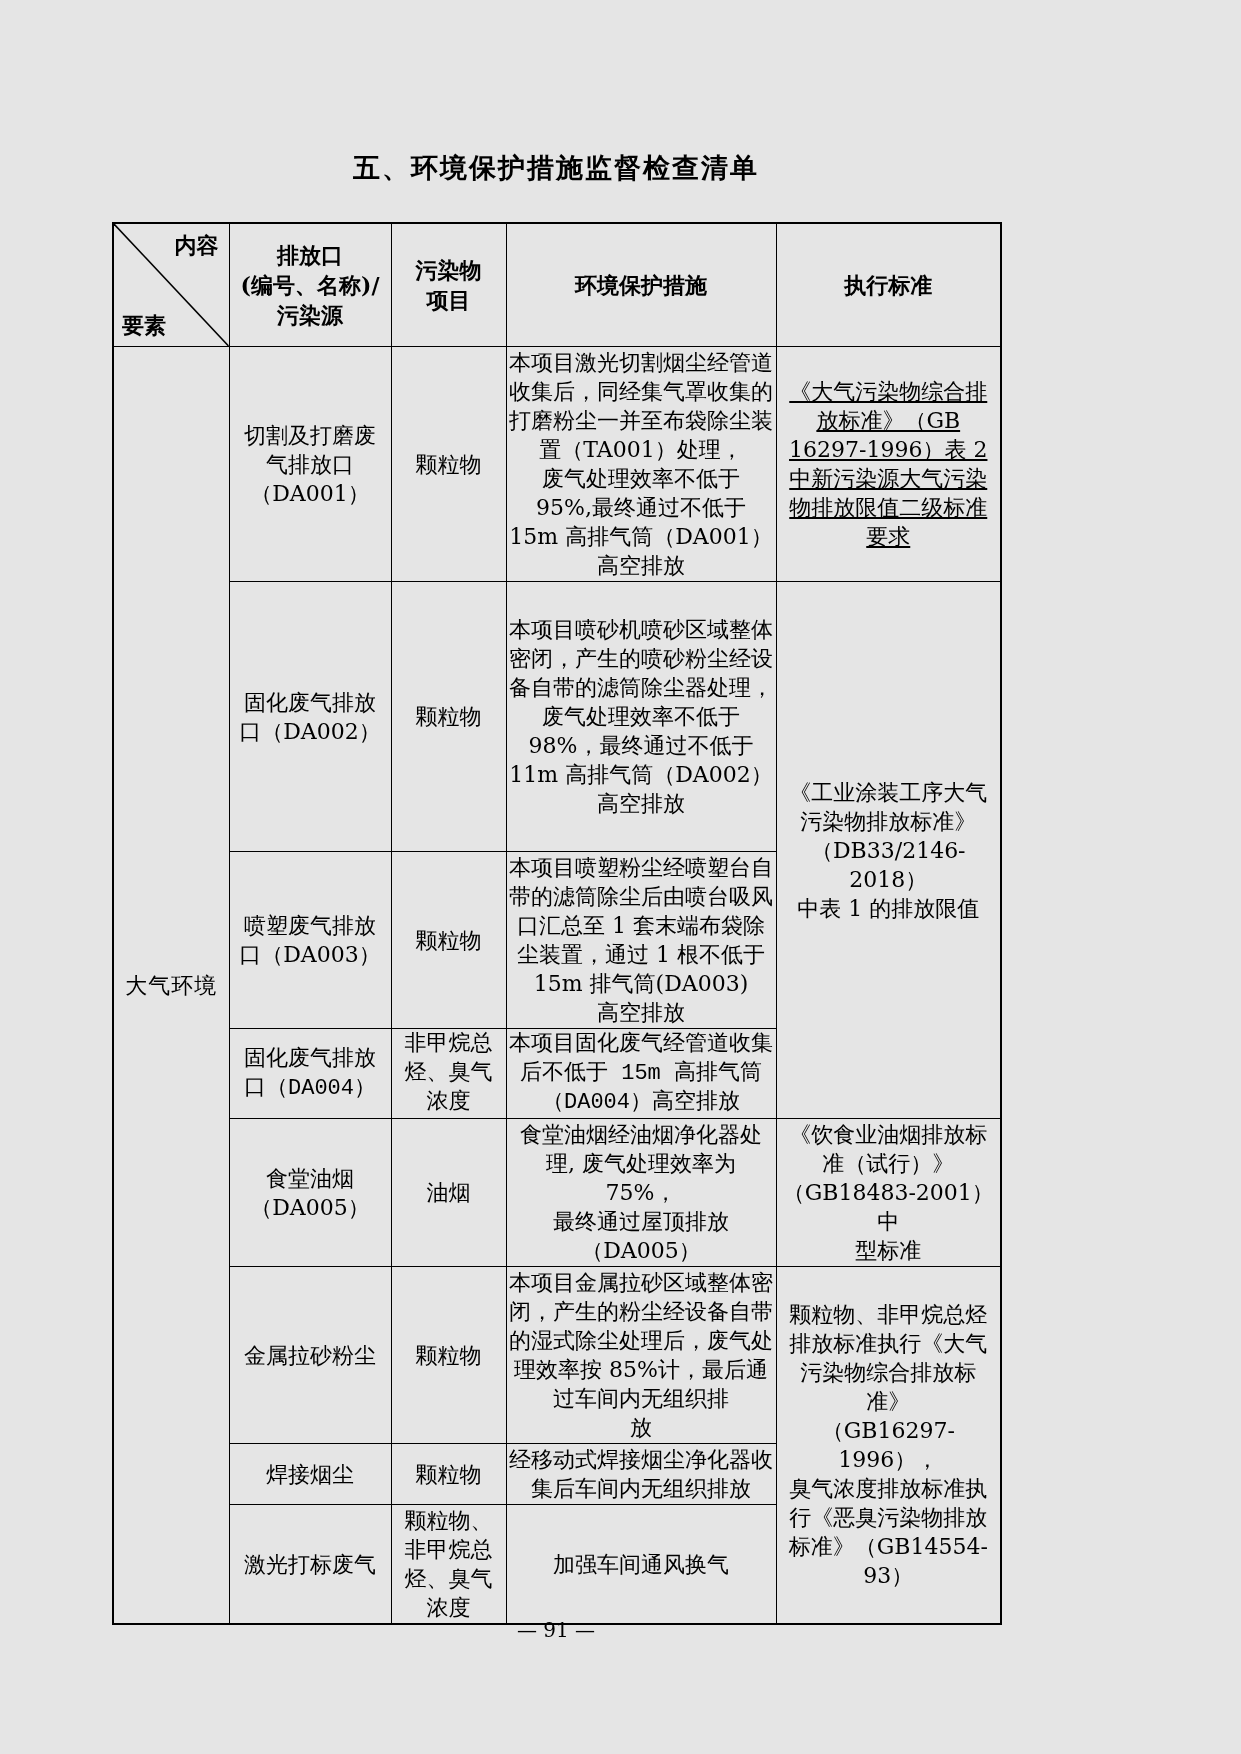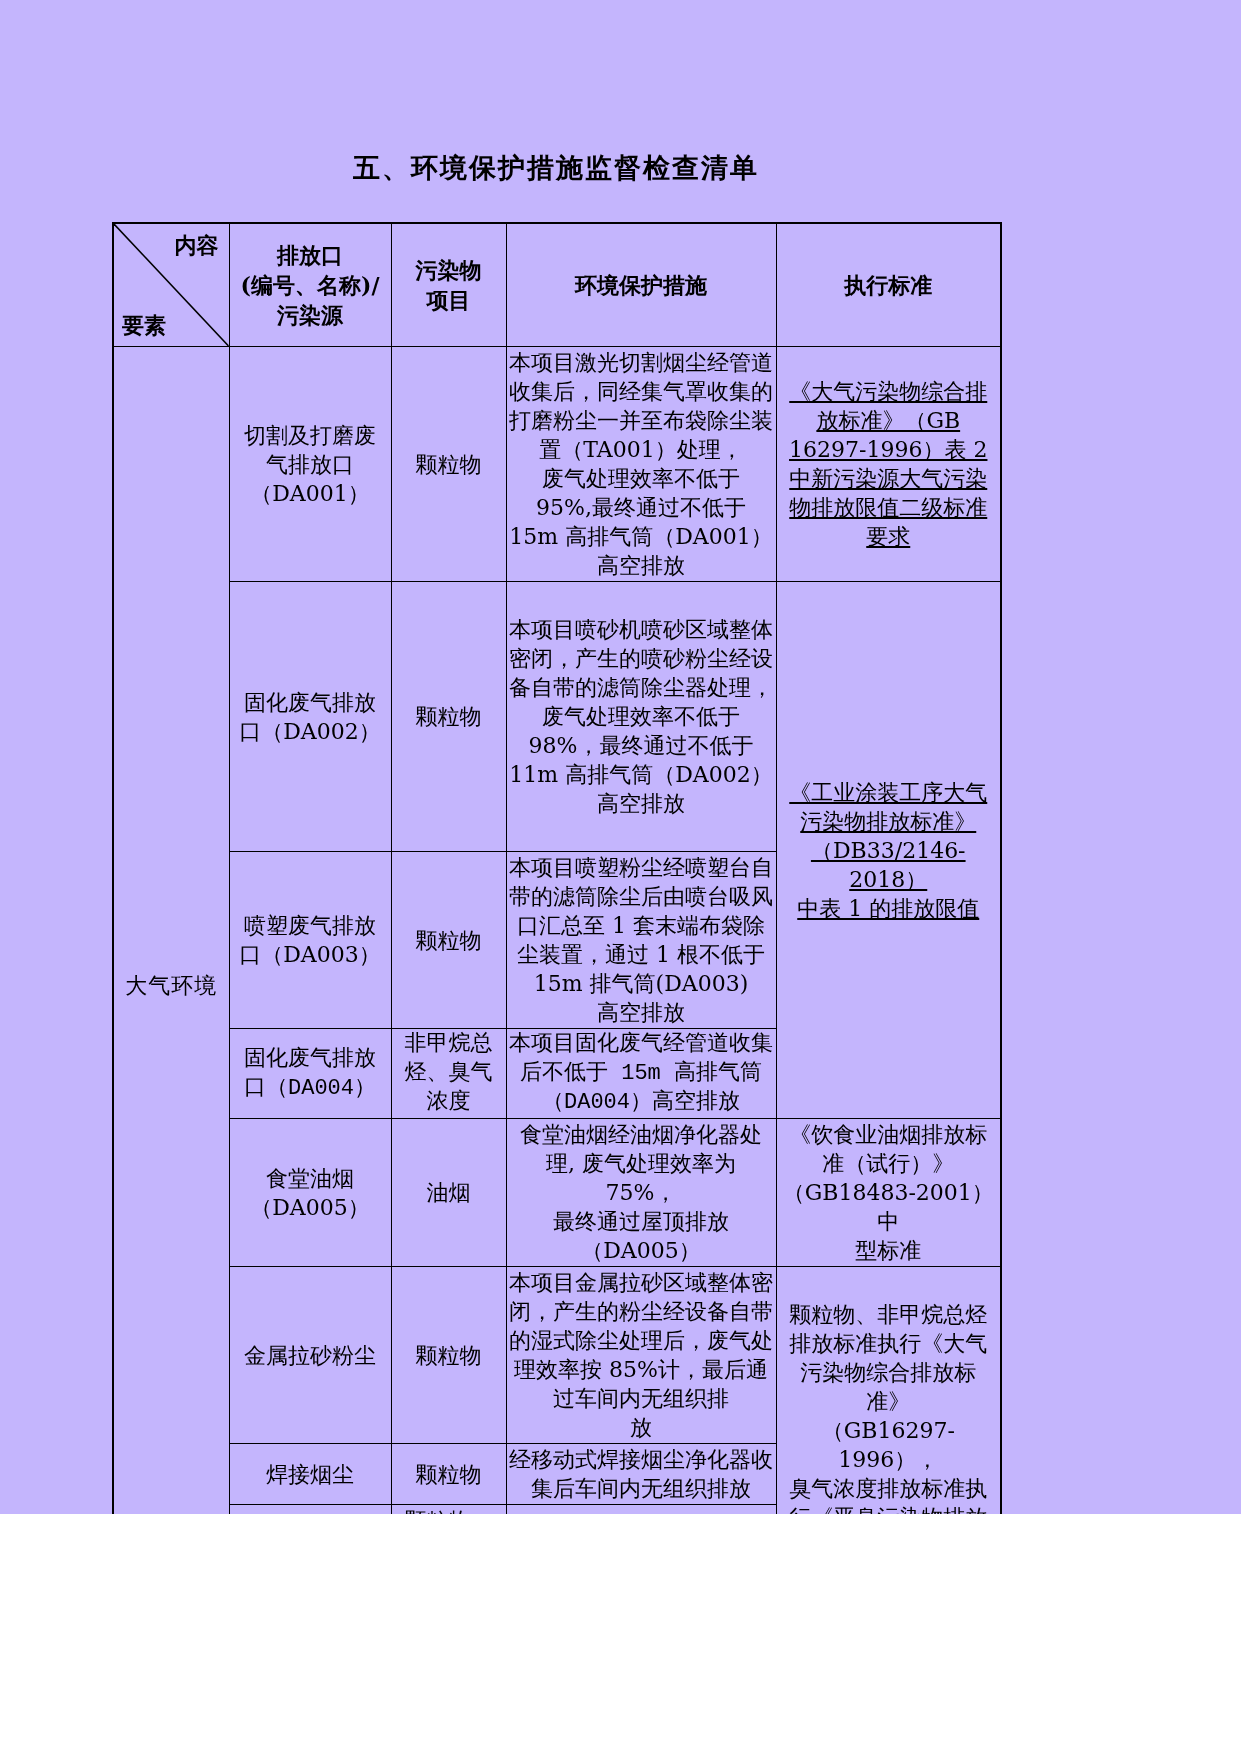--- a/index.html
+++ b/index.html
@@ -2,21 +2,21 @@
 <html><head>
 <meta charset="utf-8">
 <style>
   * { margin: 0; padding: 0; box-sizing: border-box; }
   html, body { background: #ffffff; }
   body {
     width: 1241px; height: 1754px;
     font-family: "DejaVu Serif", "Liberation Serif", serif;
     color: #000;
   }
-  .page { position: relative; width: 1241px; height: 1514px; background: #c4b5fd; overflow: hidden; }
+  .page { position: relative; width: 1241px; height: 1754px; background: #e5e5e5; overflow: hidden; }
 
   .doc-title {
     position: absolute; left: 112px; top: 150px; width: 888px;
     text-align: center; font-size: 27px; font-weight: bold; letter-spacing: 2px;
     white-space: pre-line;
   }
 
   table.checklist {
     position: absolute; left: 112px; top: 222px; width: 888px;
     border-collapse: collapse; table-layout: fixed;
@@ -42,21 +42,21 @@
 
   .cat-cell { font-weight: bold; font-size: 23px; letter-spacing: 1px; margin-left: 25px; }
 
   .corner { position: relative; padding: 0; }
   .corner svg { position: absolute; left: 0; top: 0; width: 100%; height: 100%; display: block; }
   .corner .c-top    { position: absolute; top: 6px;  right: 10px; font-weight: bold; text-align: center; }
   .corner .c-bottom { position: absolute; bottom: 6px; left: 8px;  font-weight: bold; }
 
   .lh-lg  { line-height: 37px; }
   .std-s1 { line-height: 30px; text-decoration: underline; }
-  .std-s2 { line-height: 37px; text-align: left; padding-left: 6px; text-decoration: underline; }
+  .std-s2 { line-height: 37px; text-align: left; padding-left: 6px; }
   .std-s3 { line-height: 35px; }
   .std-s4 { line-height: 37px; }
 
   .page-footer {
     position: absolute; left: 112px; top: 1618px; width: 888px;
     text-align: center; font-size: 20px;
   }
 </style>
 </head>
 <body>
@@ -168,14 +168,15 @@
       <td>激光打标废气</td>
       <td>颗粒物、
 非甲烷总
 烃、臭气
 浓度</td>
       <td>加强车间通风换气</td>
     </tr>
   </tbody>
     </table>
 
+  <div class="page-footer">— 91 —</div>
 
 </div>
 
 </body></html>

